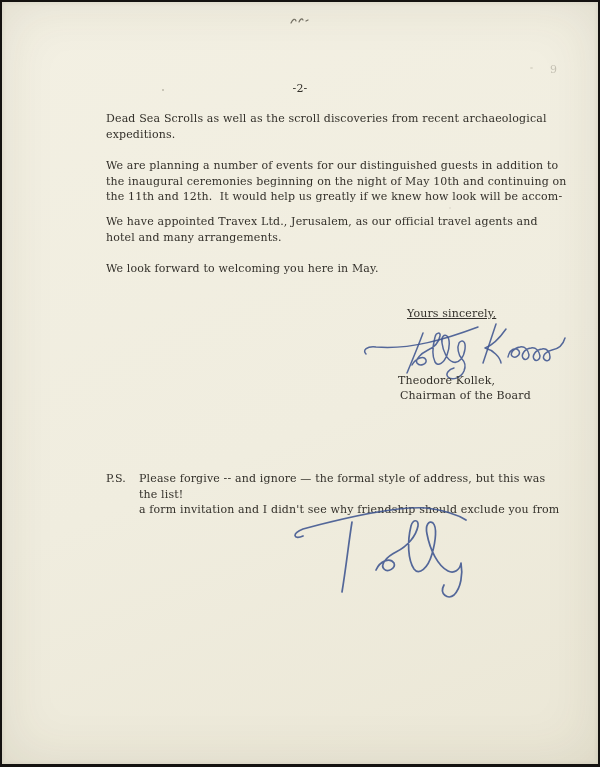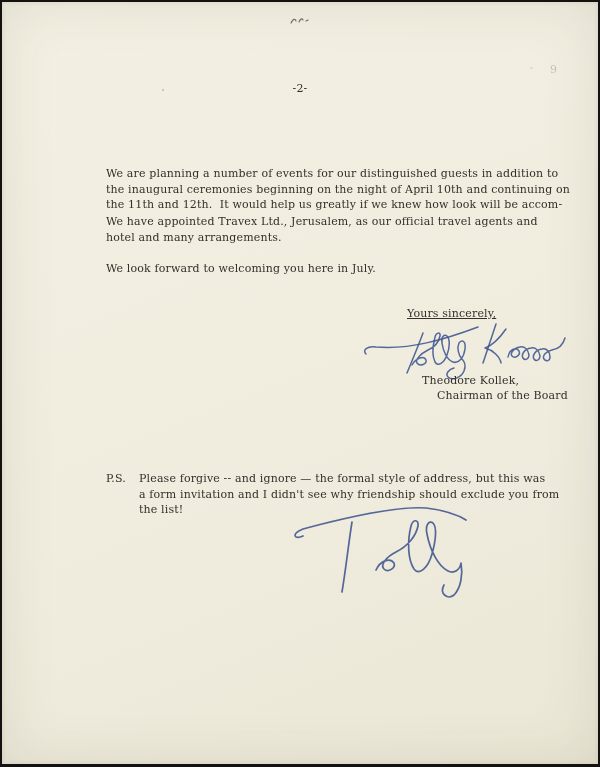--- a/index.html
+++ b/index.html
@@ -25,26 +25,26 @@
     line-height:15.5px;
     letter-spacing:0.15px;
     color:#33302a;
   }
   .abs{position:absolute;}
   .page-number{
     left:0;right:0;top:79px;text-align:center;
   }
   .para{left:104px;}
   .p1{top:109px;}
-  .p2{top:164px;}
+  .p2{top:156px;}
   .p3{top:212px;}
   .p4{top:259px;}
   .closing-valediction{left:405px;top:304px;text-decoration:underline;}
-  .closing-name{left:420px;top:371px;}
-  .closing-title{left:398px;top:386px;margin-left:37px;}
+  .closing-name{left:396px;top:371px;}
+  .closing-title{left:398px;top:386px;}
   .ps-block{left:104px;top:469px;display:flex;}
   .ps-label{width:33px;flex:0 0 33px;}
   .sig{position:absolute;pointer-events:none;}
   .sig-main{left:360px;top:314px;width:210px;height:70px;}
   .sig-ps{left:256px;top:496px;width:240px;height:110px;}
   .sig path{fill:none;stroke:#3e5490;stroke-width:1.5;stroke-linecap:round;stroke-linejoin:round;opacity:0.88;}
   .sig-ps path{stroke-width:1.7;}
   .smudge{left:286px;top:12px;width:22px;height:12px;opacity:0.75;}
   .smudge path{fill:none;stroke:#4a463a;stroke-width:1.2;stroke-linecap:round;}
   .faint-mark{
@@ -61,34 +61,38 @@
   <div class="paper">
 
     <svg class="abs smudge" viewBox="0 0 22 12" aria-hidden="true">
       <path d="M3,9 C5,5 7,4 8,7 M11,8 C12,5 14,4 15,6 M18,7 l2,-1"></path>
     </svg>
 
     <div class="abs faint-mark">9</div>
 
     <div class="abs tline page-number">-2-</div>
 
+    <div class="abs para p1">
+      <div class="tline">Dead Sea Scrolls as well as the scroll discoveries from recent archaeological</div>
+      <div class="tline">expeditions.</div>
+    </div>
 
     <div class="abs para p2">
       <div class="tline">We are planning a number of events for our distinguished guests in addition to</div>
-      <div class="tline">the inaugural ceremonies beginning on the night of April 10th and continuing on</div>
+      <div class="tline">the inaugural ceremonies beginning on the night of May 10th and continuing on</div>
       <div class="tline">the 11th and 12th.  It would help us greatly if we knew how look will be accom-</div>
     </div>
 
     <div class="abs para p3">
       <div class="tline">We have appointed Travex Ltd., Jerusalem, as our official travel agents and</div>
       <div class="tline">hotel and many arrangements.</div>
     </div>
 
     <div class="abs para p4">
-      <div class="tline">We look forward to welcoming you here in July.</div>
+      <div class="tline">We look forward to welcoming you here in May.</div>
     </div>
 
     <div class="abs tline closing-valediction">Yours sincerely,</div>
 
     <svg class="sig sig-main" viewBox="0 0 210 70" role="img" aria-label="Teddy Kollek">
 
       <path d="M4,38 C0,34 5,30 14,31 C48,34 84,23 116,11"></path>
 
       <path d="M61,17 C57,28 50,45 45,57"></path>
 
@@ -108,22 +112,22 @@
                C196,33 201,29 203,22"></path>
     </svg>
 
     <div class="abs tline closing-name">Theodore Kollek,</div>
     <div class="abs tline closing-title">Chairman of the Board</div>
 
     <div class="abs ps-block">
       <div class="tline ps-label">P.S.</div>
       <div>
         <div class="tline">Please forgive -- and ignore — the formal style of address, but this was</div>
+        <div class="tline">the list!</div>
         <div class="tline">a form invitation and I didn't see why friendship should exclude you from</div>
-        <div class="tline">the list!</div>
       </div>
     </div>
 
     <svg class="sig sig-ps" viewBox="0 0 240 110" role="img" aria-label="Teddy">
 
       <path d="M45,38 C36,42 33,36 45,31 C90,19 140,8 168,10 C185,12 198,16 208,22"></path>
 
       <path d="M94,24 C91,42 88,70 84,94"></path>
 
       <path d="M118,72 C122,63 132,59 136,65 C138,70 130,75 126,71 C122,67 128,59 138,54

